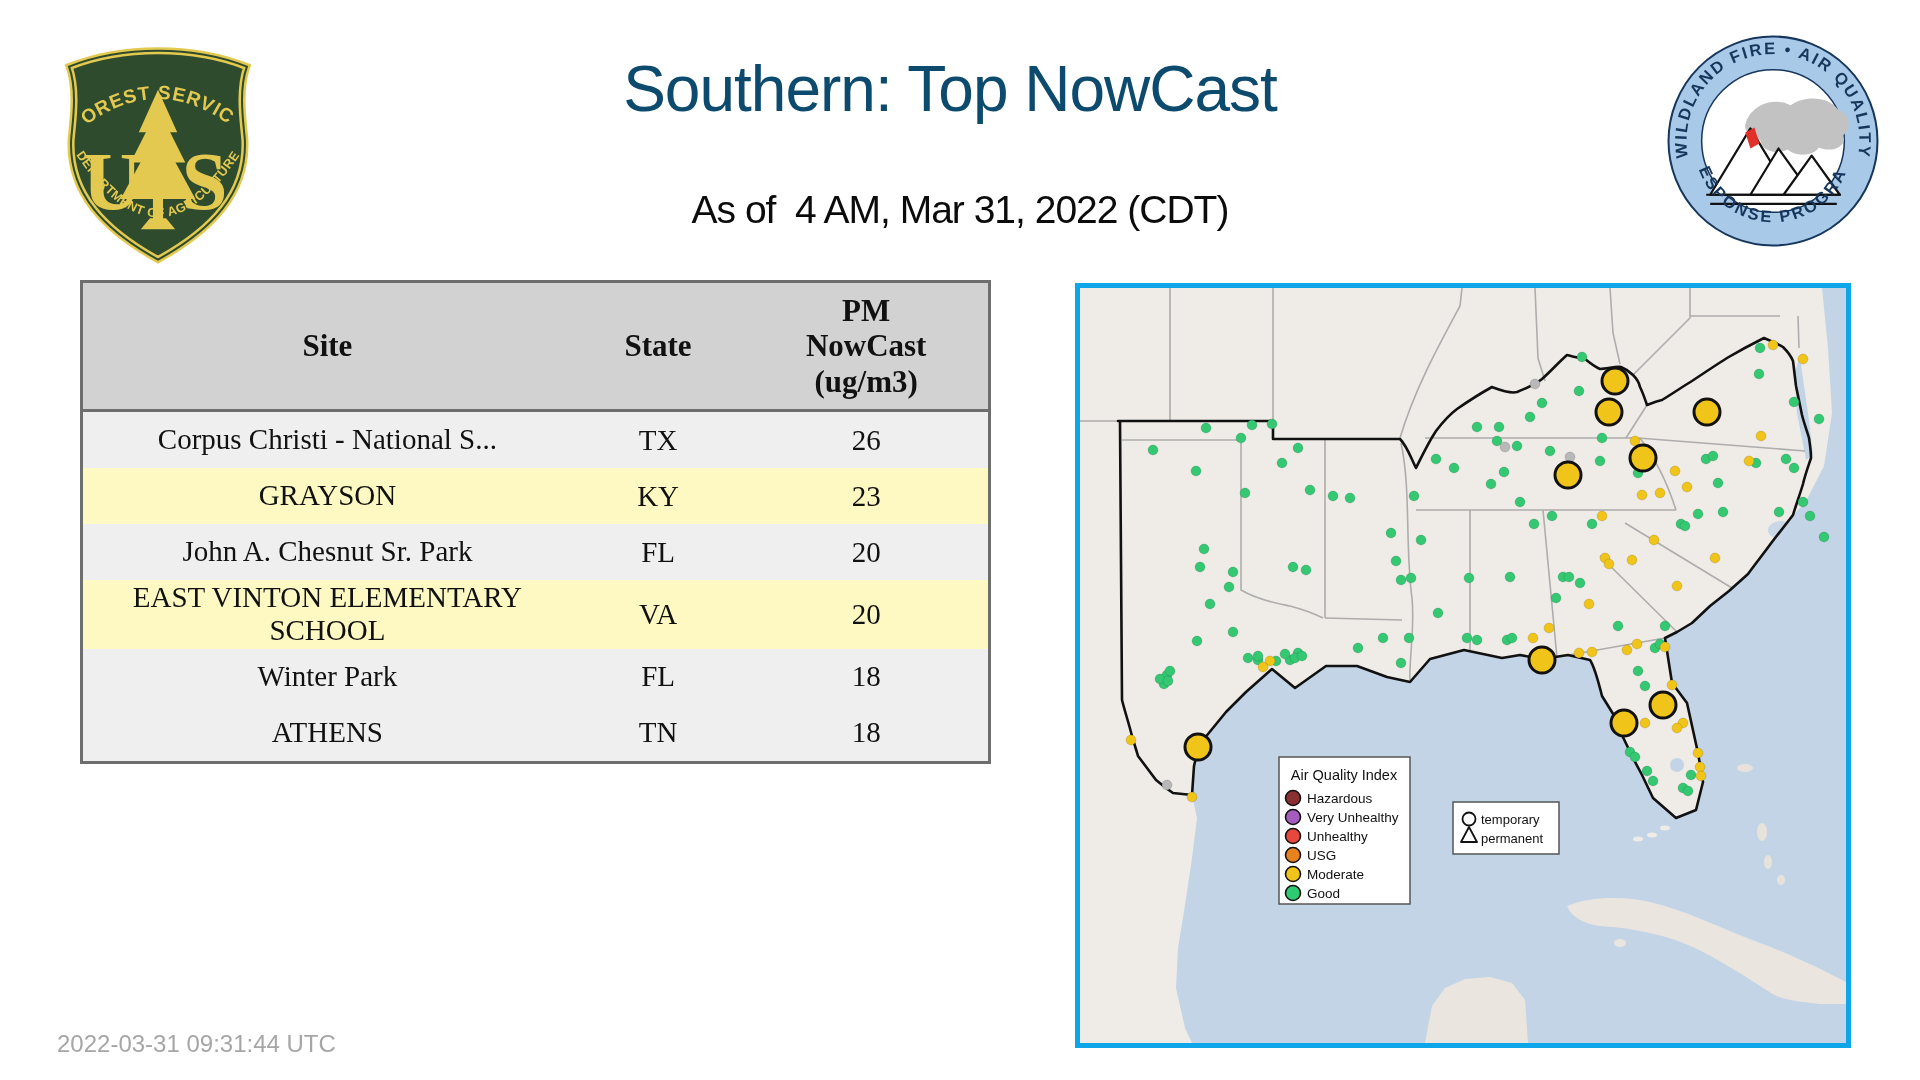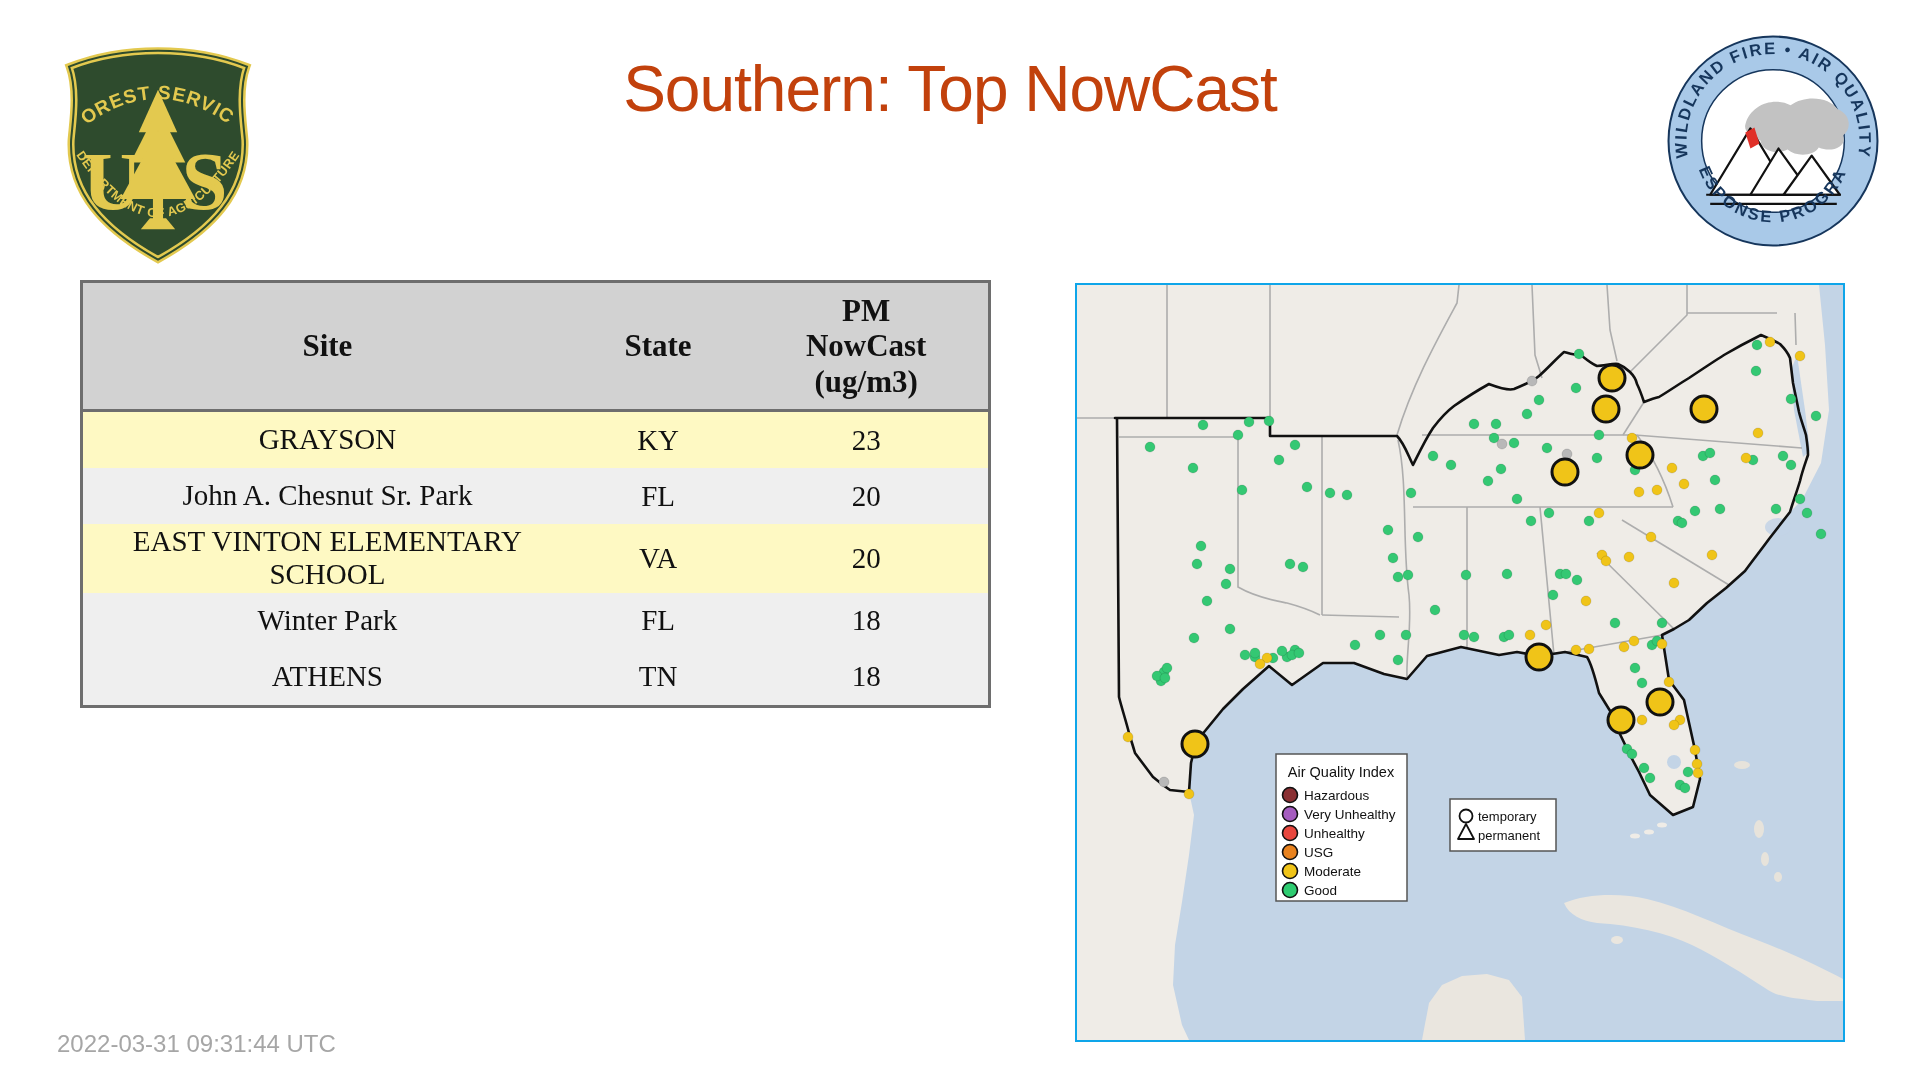--- a/index.html
+++ b/index.html
@@ -1,38 +1,38 @@
 <!DOCTYPE html>
 <html><head>
 <meta charset="utf-8">
 <style>
   html,body{margin:0;padding:0;background:#fff;}
   #slide{position:relative;width:1920px;height:1080px;background:#ffffff;overflow:hidden;
          font-family:"Liberation Sans",sans-serif;}
   
   #title{position:absolute;left:360px;right:380px;top:52px;text-align:center;
-         font-size:64px;color:#c2410c;white-space:pre;letter-spacing:-1px;}
+         font-size:64px;color:#0c4a6e;white-space:pre;letter-spacing:-1px;}
   #subtitle{position:absolute;left:360px;right:360px;top:188px;text-align:center;
          font-size:39px;color:#0b0b0b;white-space:pre;letter-spacing:-1px;}
   #fs-logo{position:absolute;left:62px;top:38px;width:192px;height:228px;}
   #wf-logo{position:absolute;left:1666px;top:34px;width:214px;height:214px;}
   
   #site-table{position:absolute;left:80px;top:280px;width:911px;border-collapse:collapse;
         font-family:"Liberation Serif",serif;color:#111;}
   #site-table,#site-table th{border:3px solid #6e6e6e;}
   #site-table th{background:#d2d2d2;font-size:31px;font-weight:bold;height:124px;
         text-align:center;vertical-align:middle;white-space:pre-line;line-height:1.15;border-left:none;border-right:none;}
   #site-table td{font-size:29px;text-align:center;vertical-align:middle;height:54px;
         padding:1px 6px;border:none;}
   #site-table tr.odd td{background:#efefef;}
   #site-table tr.even td{background:#fef9c3;font-family:Liberation Serif, serif;}
   #site-table td .sitename{display:inline-block;white-space:pre-line;line-height:1.15;}
   
   #timestamp{position:absolute;left:57px;top:1030px;font-size:24px;color:#a6a6a6;}
-  #map-wrap{position:absolute;left:1075px;top:283px;width:766px;height:755px;border:2px solid #0ea5e9;}
+  #map-wrap{position:absolute;left:1075px;top:283px;width:766px;height:755px;border:5px solid #0ea5e9;}
   text{user-select:none;}
 </style>
 </head>
 <body>
 
 <div id="slide">
 
   <svg id="fs-logo" viewBox="0 0 190 223">
     <defs>
       <path id="fsArcTop" d="M 20,88 Q 95,30 170,88" fill="none"></path>
@@ -51,20 +51,21 @@
       <polygon points="95,90 58,158 132,158"></polygon>
       <rect x="90" y="152" width="10" height="30"></rect>
       <polygon points="78,188 112,188 103,177 87,177"></polygon>
     </g>
     <text font-size="12.5" font-weight="bold" fill="#e3c94f" letter-spacing="0.5" font-family="Liberation Sans, sans-serif">
       <textPath href="#fsArcBot" startOffset="50%" text-anchor="middle">DEPARTMENT OF AGRICULTURE</textPath>
     </text>
   </svg>
 
   <div id="title">Southern: Top NowCast</div>
+  <div id="subtitle">As of  4 AM, Mar 31, 2022 (CDT)</div>
 
   <svg id="wf-logo" viewBox="0 0 213 213">
     <defs>
       <path id="wfArcTop" d="M 22,122 A 86,86 0 1 1 191,122" fill="none"></path>
       <path id="wfArcBot" d="M 31,129 A 78,78 0 0 0 182,129" fill="none"></path>
     </defs>
     <circle cx="106.5" cy="106.5" r="104" fill="#a9c9e8" stroke="#16365c" stroke-width="2"></circle>
     <circle cx="106.5" cy="106.5" r="71" fill="#ffffff" stroke="#16365c" stroke-width="1.5"></circle>
     <g>
       <path d="M 79,90 C 84,70 108,62 124,71 C 139,60 163,63 171,75 C 184,80 185,95 176,101 C 181,111 166,119 152,113 C 148,121 130,123 121,115 C 110,121 95,116 94,106 C 85,103 77,97 79,90 Z" fill="#c2c2c2"></path>
@@ -94,20 +95,25 @@
     <thead>
       <tr>
         <th>Site</th>
         <th>State</th>
         <th>PM
 NowCast
 (ug/m3)</th>
       </tr>
     </thead>
     <tbody id="site-table-body">
+        <tr class="odd">
+          <td><span class="sitename">Corpus Christi - National S...</span></td>
+          <td>TX</td>
+          <td>26</td>
+        </tr>
         <tr class="even">
           <td><span class="sitename">GRAYSON</span></td>
           <td>KY</td>
           <td>23</td>
         </tr>
         <tr class="odd">
           <td><span class="sitename">John A. Chesnut Sr. Park</span></td>
           <td>FL</td>
           <td>20</td>
         </tr>

